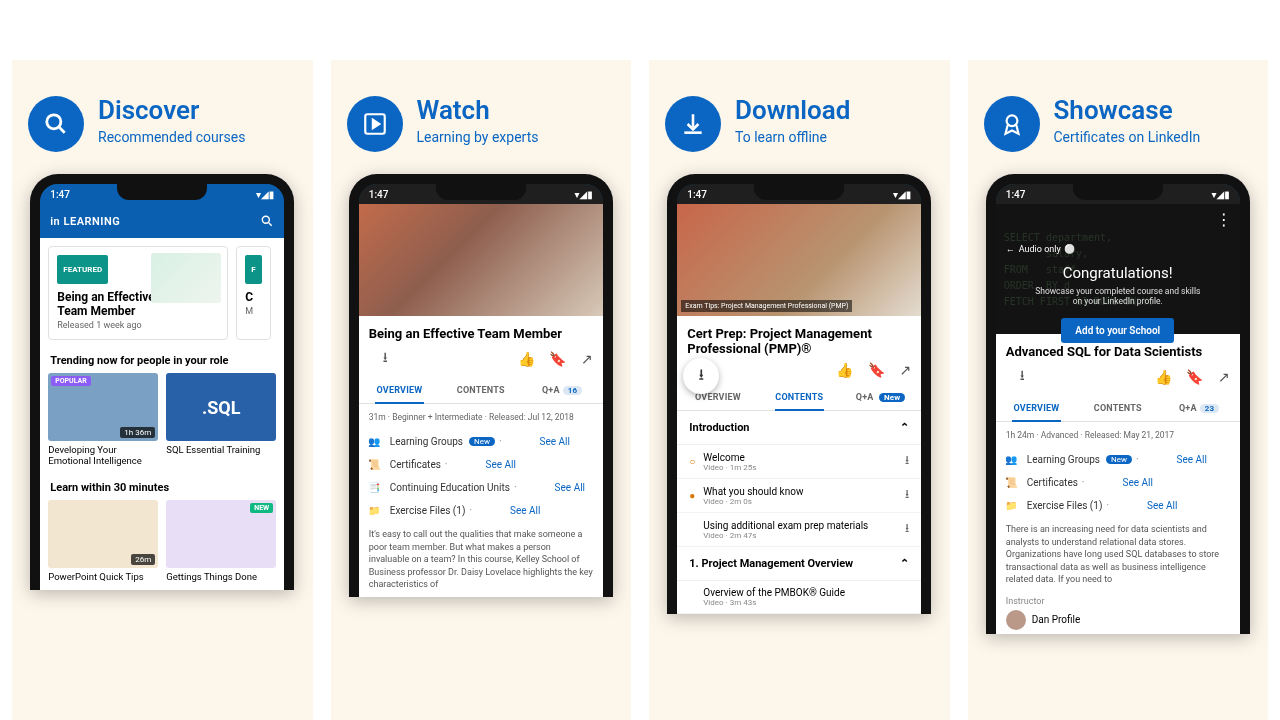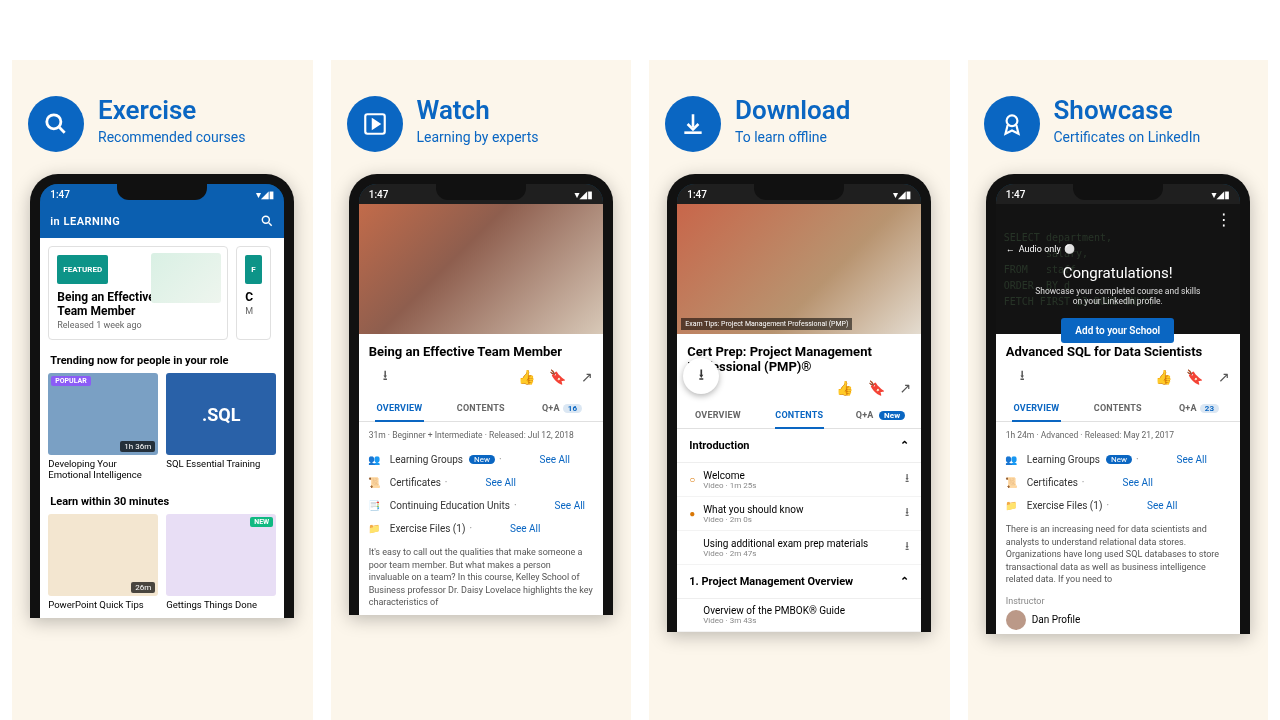--- a/index.html
+++ b/index.html
@@ -74,35 +74,35 @@
   .card h4 { font-size: 12px; font-weight: 700; margin-top: 6px; }
   .card small { color: #666; font-size: 9px; }
   .card-illus {
     position: absolute; right: 6px; top: 6px; width: 70px; height: 50px;
     background: linear-gradient(135deg,#d9f0e4,#eef5ee); border-radius: 3px;
   }
   .sect-title { font-size: 11px; font-weight: 700; margin: 14px 0 6px 2px; }
   .thumb-row { display: flex; gap: 8px; }
   .thumb { width: 120px; font-size: 9.5px; }
   .thumb .img {
-    width: 100%; height: 82px; border-radius: 3px; position: relative;
+    width: 100%; height: 68px; border-radius: 3px; position: relative;
     background: #7aa0c4;
     display: flex; align-items: flex-end; justify-content: flex-end;
   }
   .thumb .img.sql { background: #2961a8; display:flex; align-items:center; justify-content:center; color:#fff; font-weight:700; font-size:18px;}
   .thumb .img.ppt { background: #f3e6d0; }
   .thumb .img.cal { background: #e8def5; }
   .thumb .dur { background: rgba(0,0,0,.7); color:#fff; font-size:8px; padding:1px 4px; margin:3px; border-radius:2px; }
   .thumb .pop { position:absolute; top:3px; left:3px; background:#8b5cf6; color:#fff; font-size:7px; font-weight:700; padding:1px 4px; border-radius:2px;}
   .thumb .new { position:absolute; top:3px; right:3px; background:#10b981; color:#fff; font-size:7px; font-weight:700; padding:1px 4px; border-radius:2px;}
   .thumb p { margin-top: 3px; line-height: 1.2; }
 
   
   .hero {
-    height: 130px;
+    height: 112px;
     background: linear-gradient(135deg,#c26b4a,#8e5e4e 40%,#d8c9b8);
     display:flex; align-items:center; justify-content:center;
     color:#fff; font-size:10px;padding-left:16px;
   }
   .course-title { font-size: 13px; font-weight: 700; padding: 10px 10px 4px; }
   .action-row {
     display:flex; align-items:center; padding: 2px 10px 6px;
     color: #555;
   }
   .action-row .spacer { flex: 1; }
@@ -174,21 +174,21 @@
 
 <div class="panel">
   <div class="panel-head">
     <div class="panel-icon">
       <svg width="26" height="26" viewBox="0 0 24 24" fill="none" stroke="currentColor" stroke-width="2.6">
           <circle cx="10" cy="10" r="6.5"></circle>
           <line x1="20" y1="20" x2="15" y2="15"></line>
         </svg>
     </div>
     <div class="panel-head-text">
-      <h2>Exercise</h2>
+      <h2>Discover</h2>
       <p>Recommended courses</p>
     </div>
   </div>
 
   <div class="phone">
     <div class="status">
       <span>1:47</span>
       <div class="notch"></div>
       <span>▾◢▮</span>
     </div>

